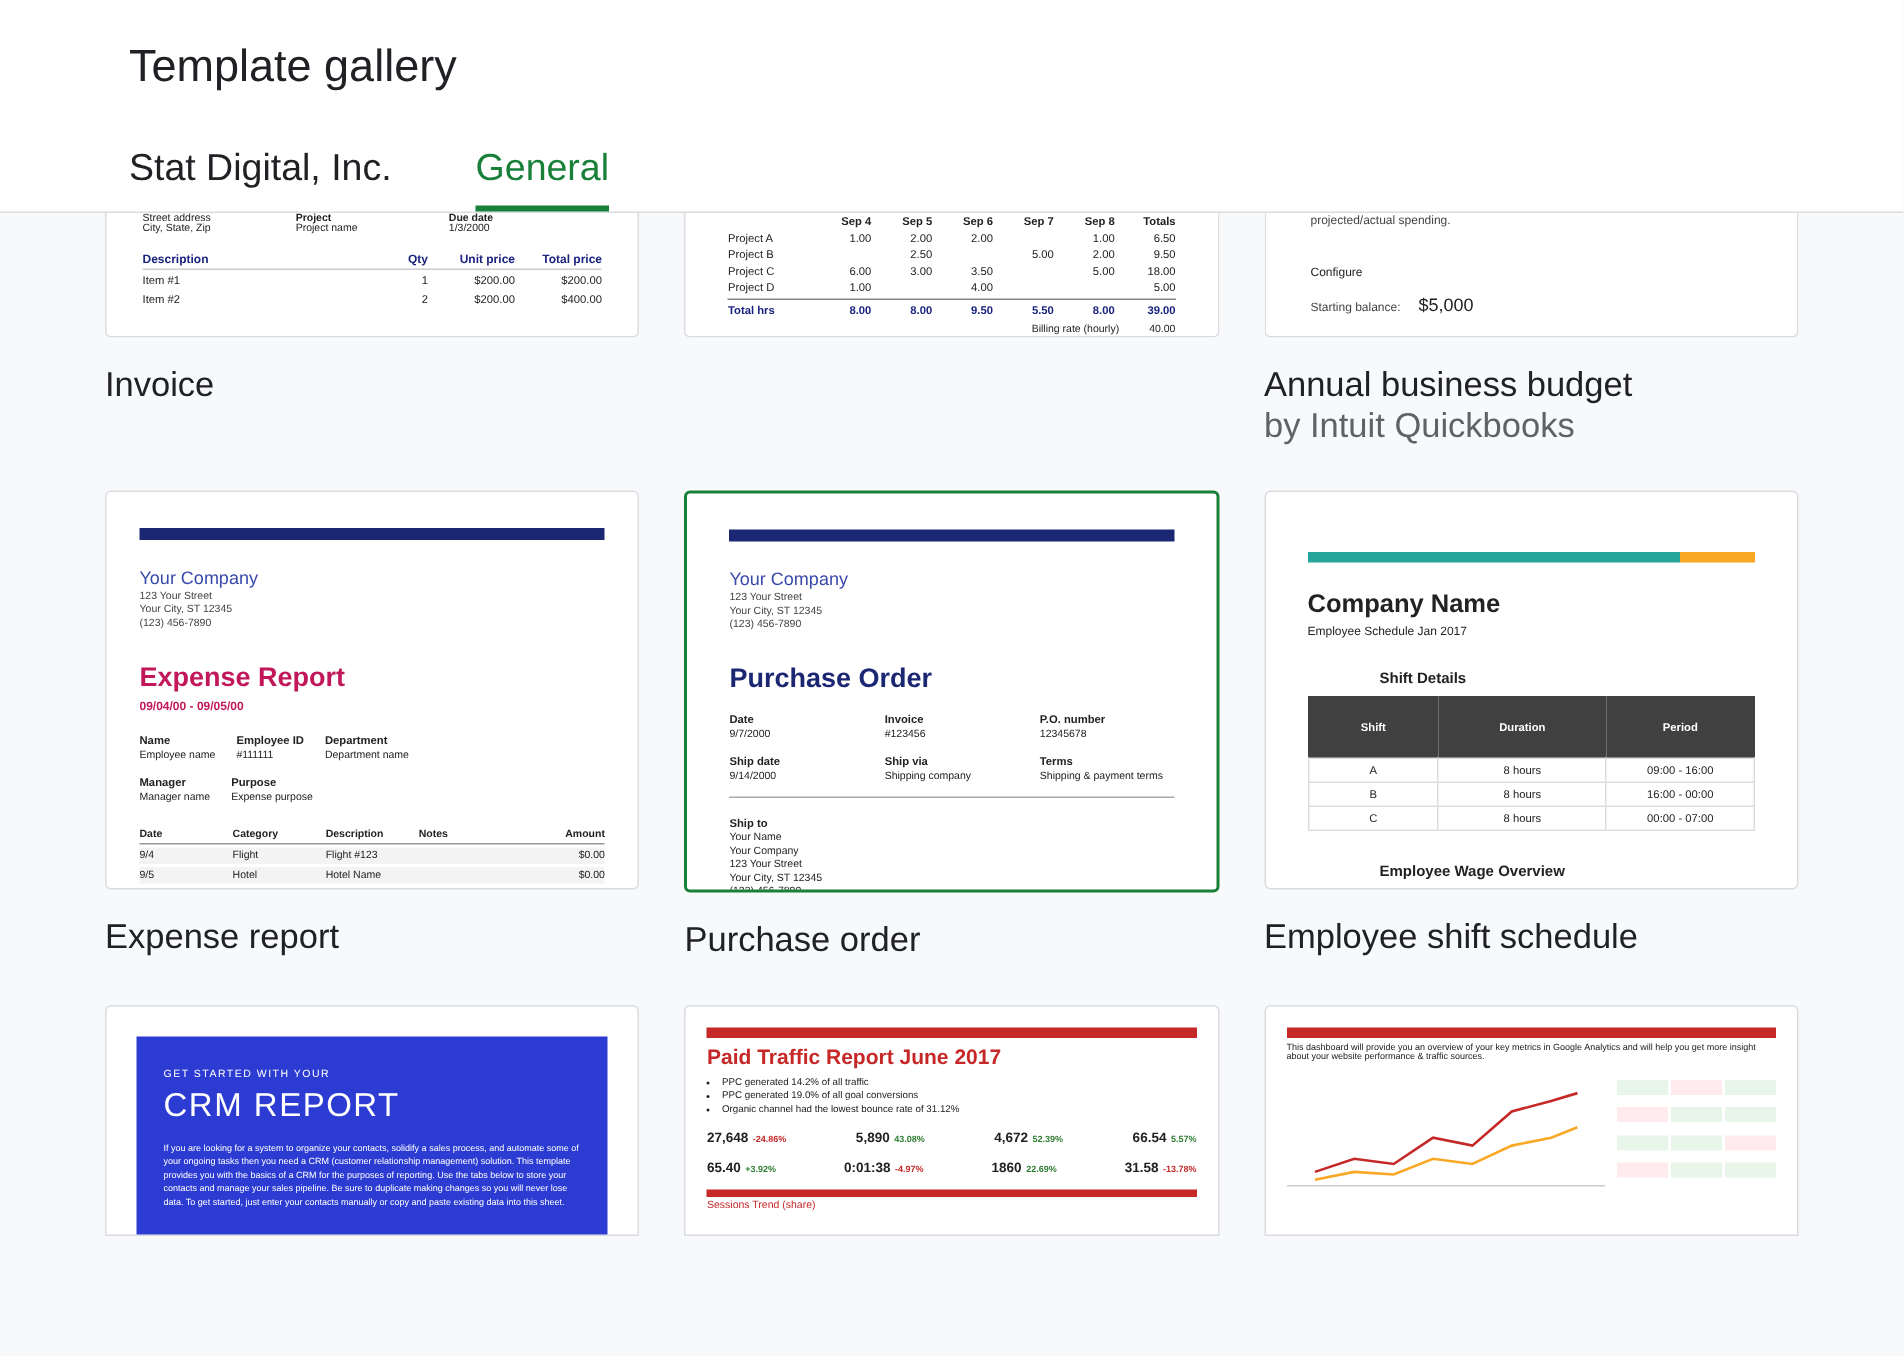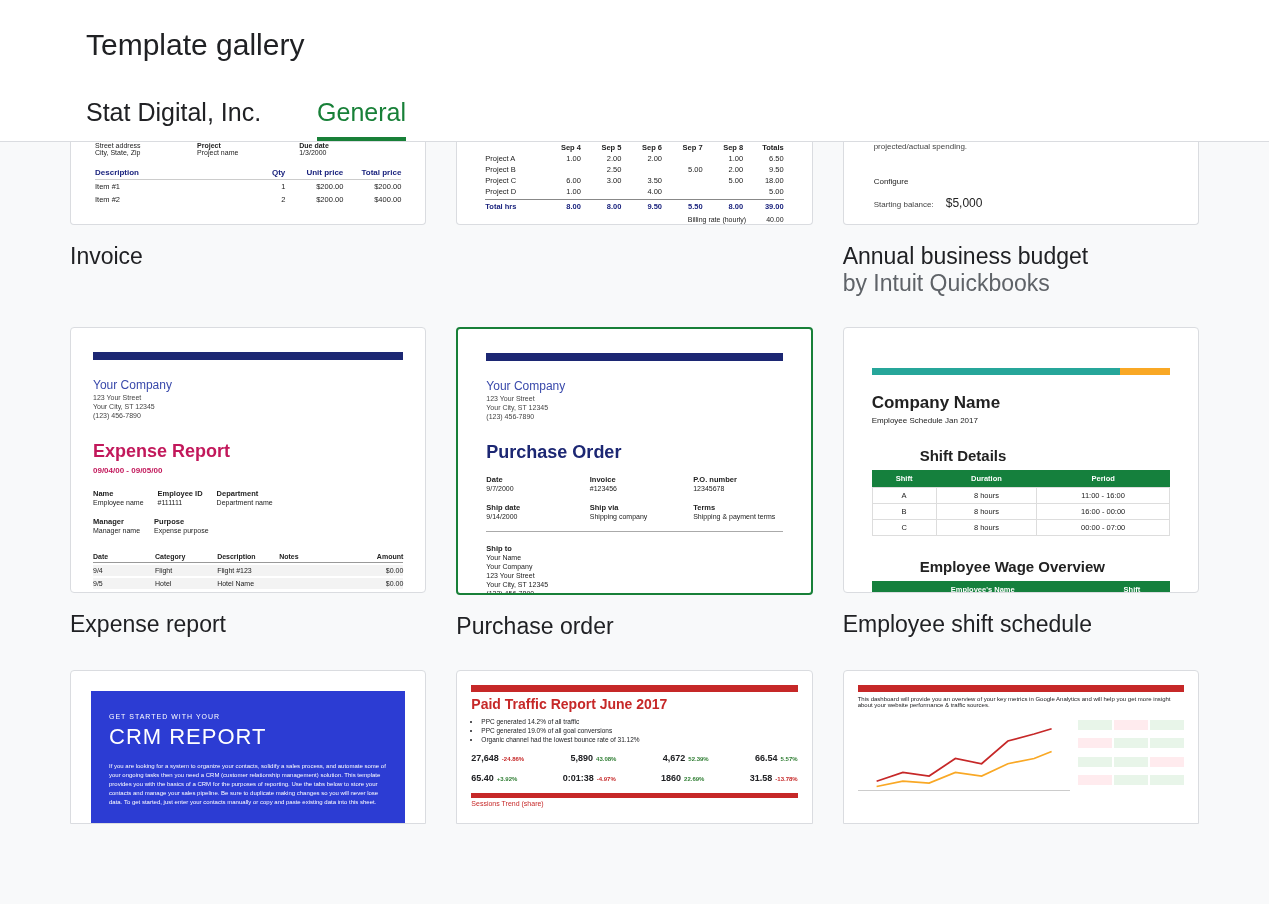--- a/index.html
+++ b/index.html
@@ -143,23 +143,23 @@
   .po .grid3 .c span { font-size:7px;}
   .po .sep { border-top:1px solid #aaa; margin:10px 0 6px 0;}
 
   
   .sh { font-size:8px; padding:0 28px; color:#222;}
   .sh .bar { height:7px; margin:40px 0 18px 0; display:flex;}
   .sh .bar .g { background:#26a69a; flex:10;}
   .sh .bar .o { background:#f9a825; flex:2;}
   .sh .co { font-weight:700; font-size:17px;}
   .sh .sub { font-size:8px; margin-top:3px;}
-  .sh .sec { font-weight:700; font-size:15px; margin-top:22px;padding-left:48px;}
+  .sh .sec { font-weight:700; font-size:10px; margin-top:22px;padding-left:48px;}
   .sh table { width:100%; border-collapse:collapse; margin-top:6px; font-size:7.5px;}
-  .sh th { background:#15803d; color:#fff; padding:4px; font-weight:600;}
+  .sh th { background:#404040; color:#fff; padding:16px; font-weight:600;}
   .sh td { border:1px solid #ddd; padding:3px; text-align:center;}
 
   
   .crm { padding:20px;}
   .crm .panel { background:#2c3cd3; color:#fff; padding:22px 18px 30px 18px;}
   .crm .kicker { font-size:7px; letter-spacing:1px;}
   .crm .t { font-size:22px; font-weight:500; letter-spacing:1px; margin-top:4px;}
   .crm .p { font-size:6px; margin-top:12px; line-height:1.5;}
 
   
@@ -415,21 +415,21 @@
         <table>
           <tbody>
               <tr>
                 <th>Shift</th>
                 <th>Duration</th>
                 <th>Period</th>
               </tr>
           <tr>
                 <td>A</td>
                 <td>8 hours</td>
-                <td>11:00 - 16:00</td>
+                <td>09:00 - 16:00</td>
               </tr>
           <tr>
                 <td>B</td>
                 <td>8 hours</td>
                 <td>16:00 - 00:00</td>
               </tr>
           <tr>
                 <td>C</td>
                 <td>8 hours</td>
                 <td>00:00 - 07:00</td>

